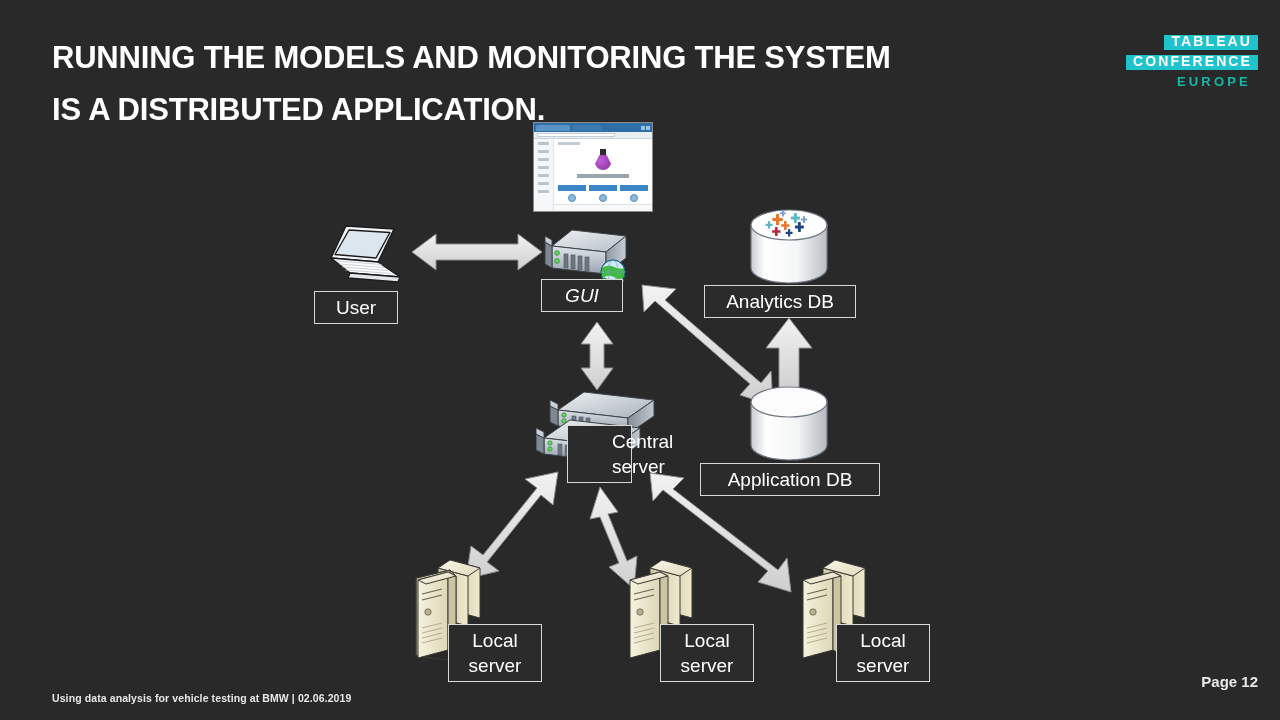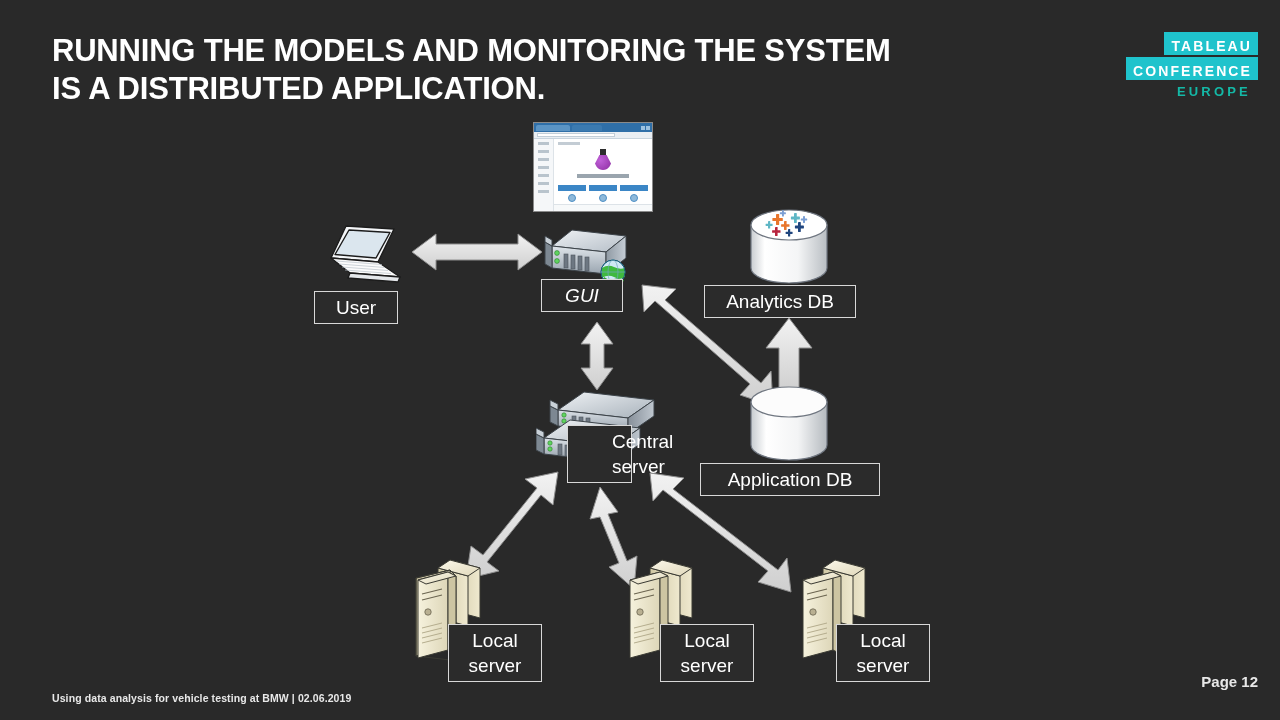--- a/index.html
+++ b/index.html
@@ -16,42 +16,42 @@
   }
 
   
   #title {
     position: absolute;
     left: 52px; top: 32px;
     width: 860px;
     color: #ffffff;
     font-weight: bold;
     font-size: 31px;
-    line-height: 38px;
+    line-height: 52px;
     letter-spacing: -0.2px;
     font-family: "Liberation Sans", sans-serif;
     white-space: pre-line;
   }
 
   
   #logo {
     position: absolute;
     right: 22px; top: 32px;
     text-align: right;
     width: 180px;
   }
   .logo-line { display: block; text-align: right; }
   .logo-tag {
     display: inline-block;
     background: #1FC3CC;
     color: #ffffff;
     font-weight: bold;
     font-size: 14px;
     letter-spacing: 2.1px;
-    padding: 8px 6px 2px 7px;
+    padding: 0 6px 2px 7px;
     line-height: 13px;
     margin-bottom: 2px;
   }
   .logo-plain {
     display: inline-block;
     color: #14b8a6;
     font-weight: bold;
     font-size: 13px;
     letter-spacing: 3.2px;
     padding: 2px 7px 2px 7px;

